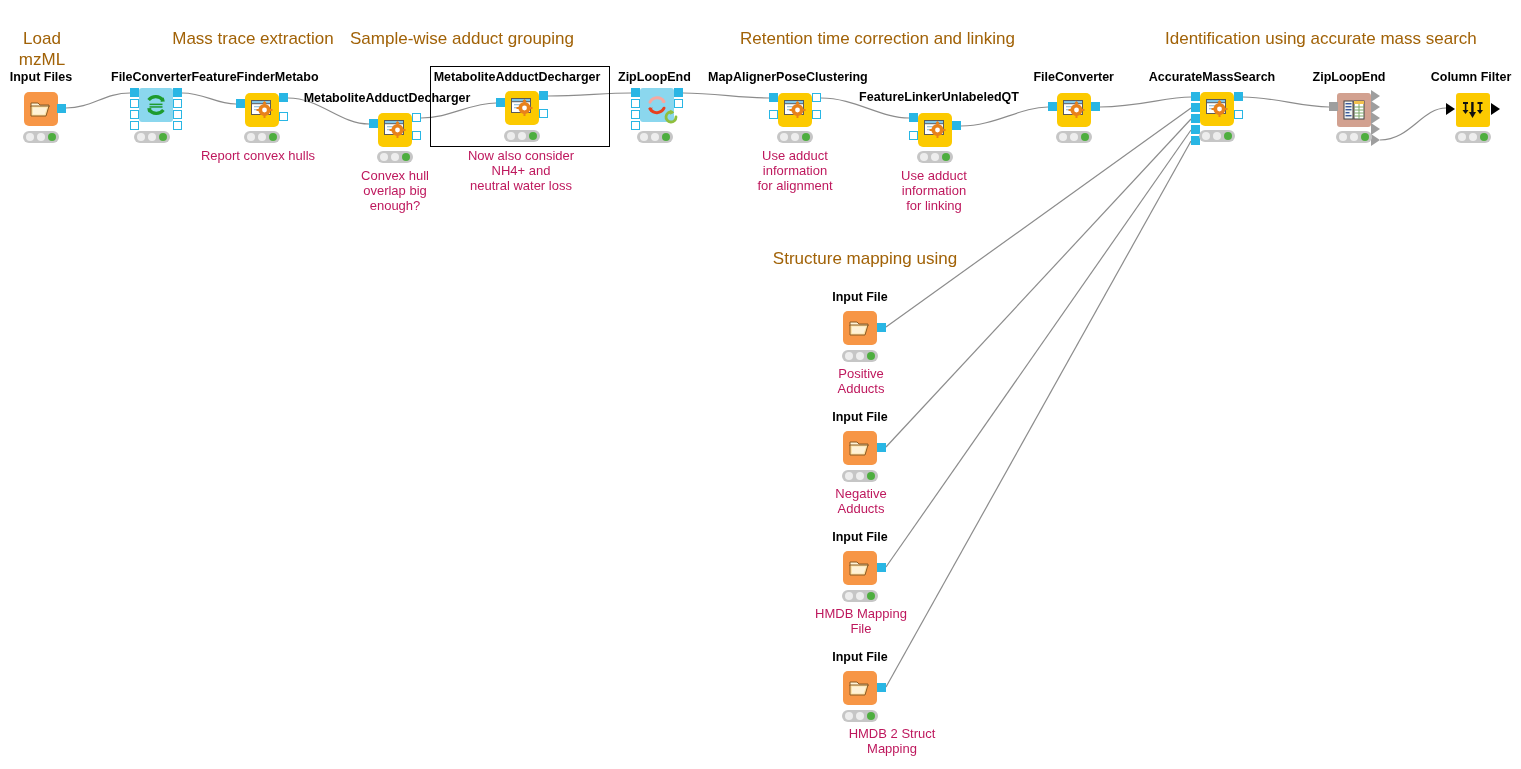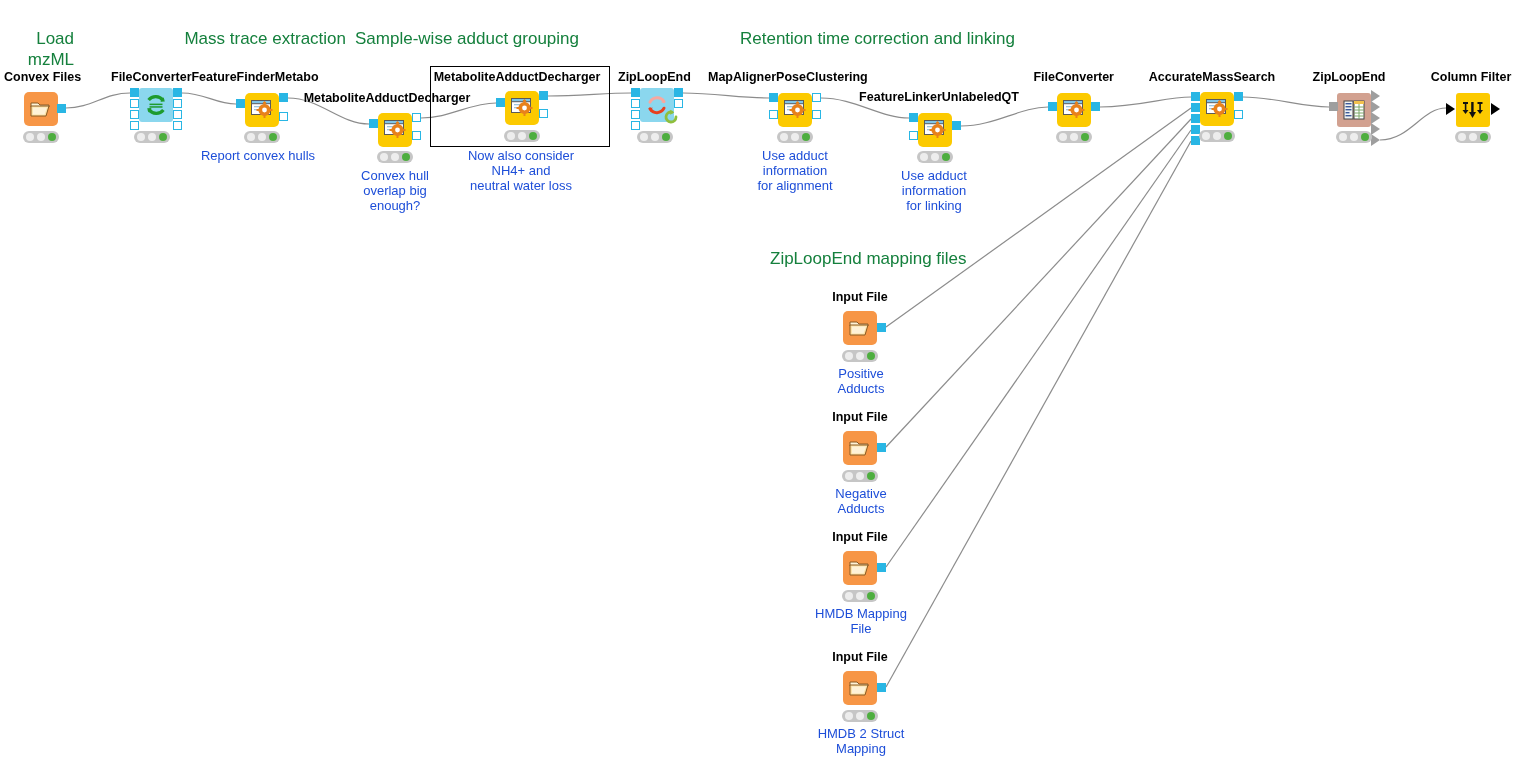--- a/index.html
+++ b/index.html
@@ -23,22 +23,22 @@
   #edges {
     position: absolute;
     left: 0; top: 0;
     width: 1521px;
     height: 769px;
     pointer-events: none;
   }
   .annot {
     position: absolute;
     font-size: 17px;
-    color: #15803d;
-    text-align: right;
+    color: #a16207;
+    text-align: center;
     white-space: pre;
     line-height: 21px;
     font-family: "Liberation Sans", sans-serif;
   }
   .node-title {
     position: absolute;
     font-size: 12.5px;
     font-weight: bold;
     color: #000;
     white-space: nowrap;
@@ -76,21 +76,21 @@
     width: 8px;
     height: 8px;
     border-radius: 50%;
     background: #EDEDED;
   }
   .node-status i.green { background: #4EAE3F; }
 
   .node-label {
     position: absolute;
     font-size: 13px;
-    color: #1d4ed8;
+    color: #be185d;
     text-align: center;
     white-space: pre;
     line-height: 15px;
     font-family: "Liberation Sans", sans-serif;
   }
 
   .port {
     position: absolute;
     width: 9px;
     height: 9px;
@@ -152,22 +152,23 @@
       <path d="M 886,567 L 1191,130" fill="none" stroke="#8C8C8C" stroke-width="1.2"></path>
       <path d="M 886,687 L 1191,141" fill="none" stroke="#8C8C8C" stroke-width="1.2"></path>
       <path d="M 1243,97 C 1275,97 1300,107 1329,107" fill="none" stroke="#8C8C8C" stroke-width="1.2"></path>
       <path d="M 1380,140 C 1410,140 1422,108 1446,108" fill="none" stroke="#8C8C8C" stroke-width="1.2"></path>
     </svg>
 <div class="annot" style="left: 10px; top: 28px; width: 64px;">Load
 mzML</div>
     <div class="annot" style="left: 160px; top: 28px; width: 186px;">Mass trace extraction</div>
     <div class="annot" style="left: 740px; top: 28px; width: 268px;">Retention time correction and linking</div>
     <div class="annot" style="left: 345px; top: 28px; width: 234px;">Sample-wise adduct grouping</div>
-    <div class="annot" style="left: 770px; top: 248px; width: 190px;">ZipLoopEnd mapping files</div>
-    <div class="node-title" style="left: 4px; top: 70px; width: 74px;">Convex Files</div>
+    <div class="annot" style="left: 1165px; top: 28px; width: 308px;">Identification using accurate mass search</div>
+    <div class="annot" style="left: 770px; top: 248px; width: 190px;">Structure mapping using</div>
+    <div class="node-title" style="left: 4px; top: 70px; width: 74px;">Input Files</div>
     <div class="node-body inputfile" style="left: 24px; top: 92px; display: flex; align-items: center; justify-content: center;">
       <svg class="icon-svg" width="22" height="20" viewBox="0 0 22 20">
       <path d="M1 4h7l2 2h9v2H1z" fill="#FFF3D6" stroke="#8A5A22" stroke-width="1"></path>
       <path d="M1 7h18l-3 10H1z" fill="#FDE3A7" stroke="#8A5A22" stroke-width="1"></path>
       <path d="M3 8.5h14l-2.5 7H3z" fill="#FFFFFF" opacity="0.55"></path>
     </svg>
     </div>
     <div class="port filled" style="left: 57px; top: 104px;"></div>
     <div class="node-status" style="left: 23px; top: 131px;">
       <i></i>
@@ -546,15 +547,15 @@
       <path d="M1 7h18l-3 10H1z" fill="#FDE3A7" stroke="#8A5A22" stroke-width="1"></path>
       <path d="M3 8.5h14l-2.5 7H3z" fill="#FFFFFF" opacity="0.55"></path>
     </svg>
     </div>
     <div class="port filled" style="left: 877px; top: 683px;"></div>
     <div class="node-status" style="left: 842px; top: 710px;">
       <i></i>
       <i></i>
       <i class="green"></i>
     </div>
-    <div class="node-label" style="left: 805px; top: 726px; width: 112px;">HMDB 2 Struct
+    <div class="node-label" style="left: 836px; top: 726px; width: 112px;">HMDB 2 Struct
 Mapping</div>
   </div>
 
 </body></html>

